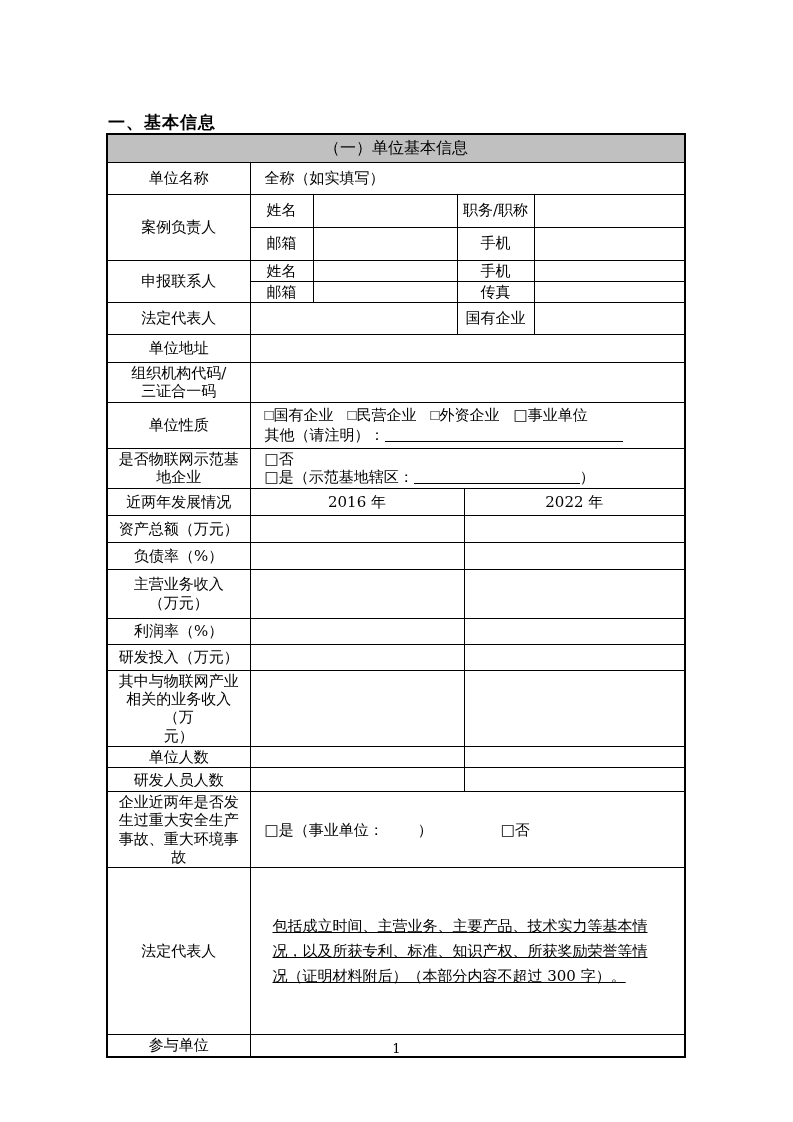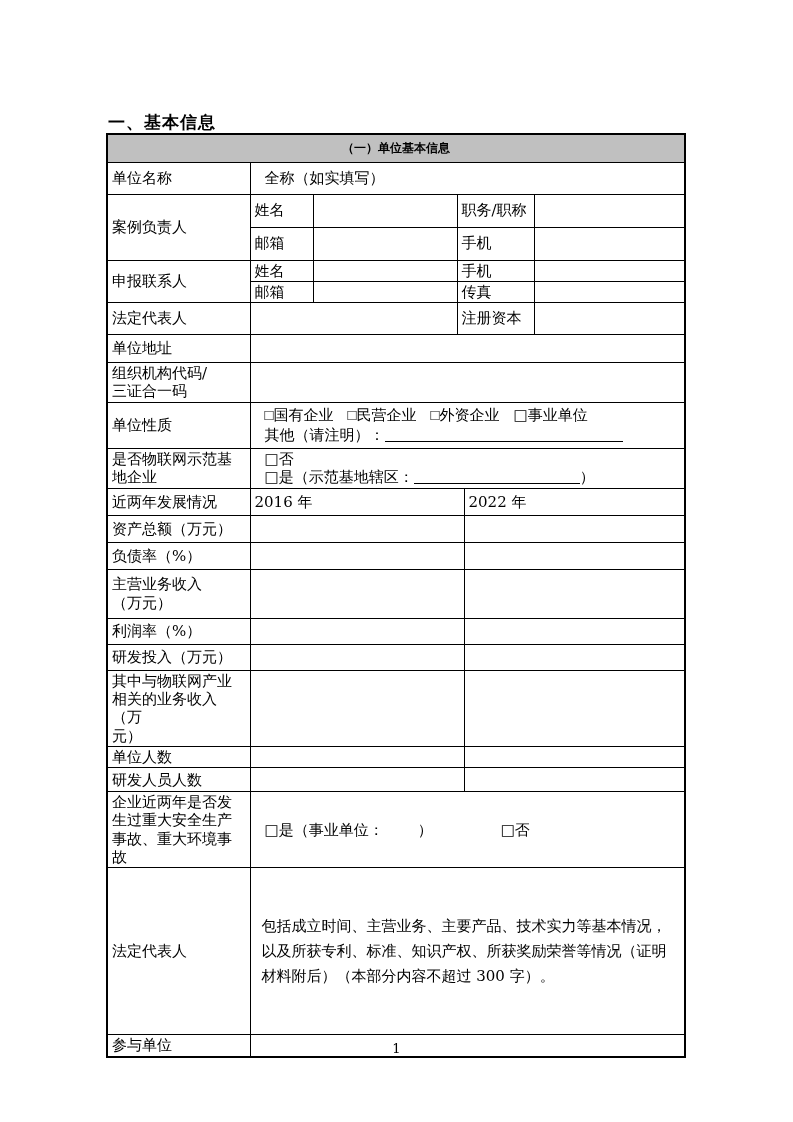--- a/index.html
+++ b/index.html
@@ -5,34 +5,34 @@
   html,body{margin:0;padding:0;background:#ffffff;}
   .page{position:relative;width:793px;height:1122px;background:#ffffff;color:#000;
         font-family:"DejaVu Serif","Liberation Serif",serif;overflow:hidden;}
   .section-heading{position:absolute;left:100px;top:103px;margin:8px;
         font-family:"DejaVu Sans","Liberation Sans",sans-serif;
         font-size:17px;font-weight:bold;letter-spacing:1px;}
   table.form{position:absolute;left:106px;top:133px;width:578px;
         border-collapse:collapse;table-layout:fixed;font-size:15px;
         border:2px solid #000;}
   td{border:1px solid #000;padding:1px 4px;vertical-align:middle;line-height:1.22;overflow:hidden;}
-  td.title{background:#c0c0c0;text-align:center;font-weight:bold;font-size:12px;
+  td.title{background:#c0c0c0;text-align:center;font-weight:normal;font-size:16px;
         font-family:"DejaVu Sans","Liberation Sans",sans-serif;}
-  td.lab{text-align:left;}
+  td.lab{text-align:center;}
   td.left{text-align:left;padding-left:14px;}
   .preline{white-space:pre-line;}
   td.val{text-align:left;}
   .opt{margin-right:14px;font-family:Liberation Mono, monospace;}
   .u{display:inline-block;border-bottom:1px solid #000;height:14px;vertical-align:-2px;}
   .u-other{width:238px;}
   .u-iot{width:166px;}
   .gap{display:inline-block;height:1px;}
   .g1{width:34px;}
   .g2{width:68px;}
-  .profile-text{text-align:justify;line-height:1.65;padding:0 11px;}
+  .profile-text{text-align:justify;line-height:1.65;padding:0 22px;text-decoration:underline;}
   .pagenum{position:absolute;top:1041px;left:0;width:100%;text-align:center;
         font-size:13px;font-family:"DejaVu Serif","Liberation Serif",serif;}
   
   tr.h18{height:18px}tr.h21{height:21px}tr.h24{height:24px}tr.h26{height:26px}
   tr.h27{height:27px}tr.h28{height:28px}tr.h32{height:32px}tr.h33{height:33px}
   tr.h39{height:39px}tr.h40{height:40px}tr.h46{height:46px}tr.h49{height:49px}
   tr.h62{height:62px}tr.h63{height:63px}tr.h167{height:167px}
 </style>
 </head>
 <body>
@@ -84,21 +84,21 @@
       <tr class="h21">
         <td class="lab">邮箱</td>
         <td class="val"></td>
         <td class="lab" colspan="2">传真</td>
         <td class="val"></td>
       </tr>
 
       <tr class="h32">
         <td class="lab">法定代表人</td>
         <td class="val" colspan="2"></td>
-        <td class="lab" colspan="2">注册资本</td>
+        <td class="lab" colspan="2">国有企业</td>
         <td class="val"></td>
       </tr>
 
       <tr class="h28">
         <td class="lab">单位地址</td>
         <td class="val" colspan="5"></td>
       </tr>
 
       <tr class="h39">
         <td class="lab preline">组织机构代码/

